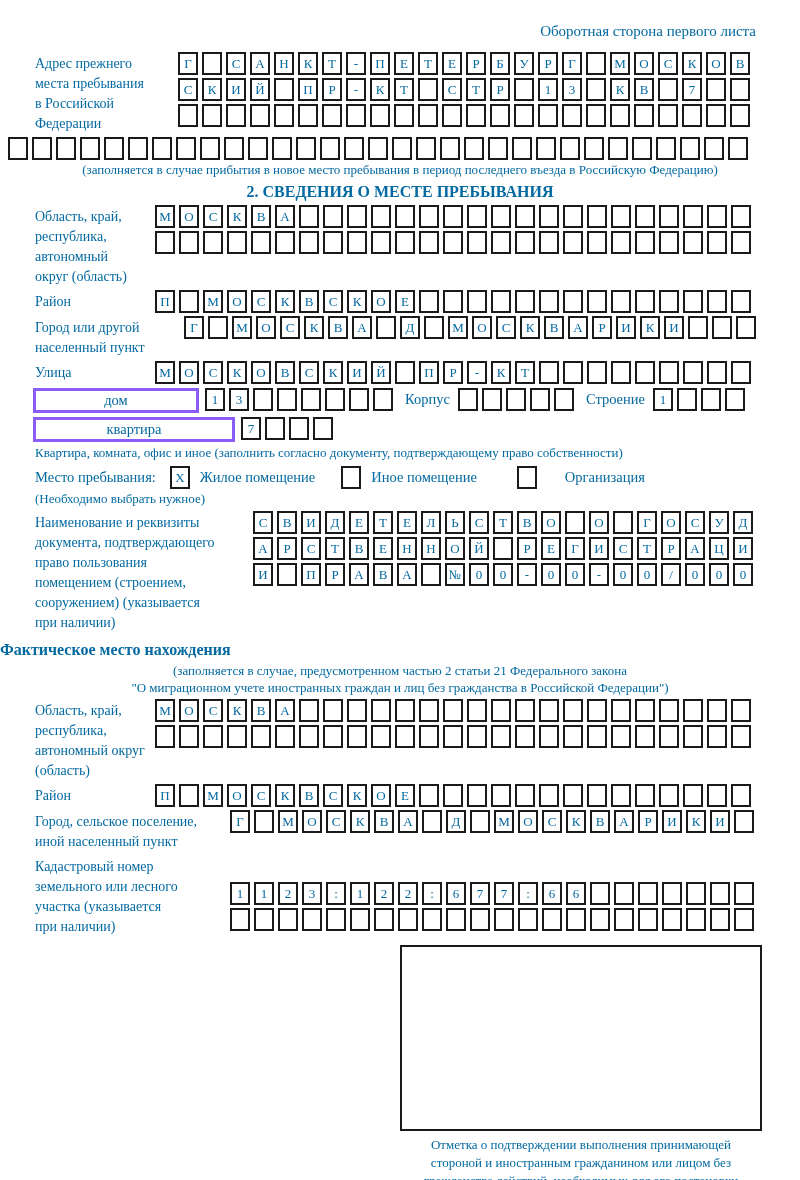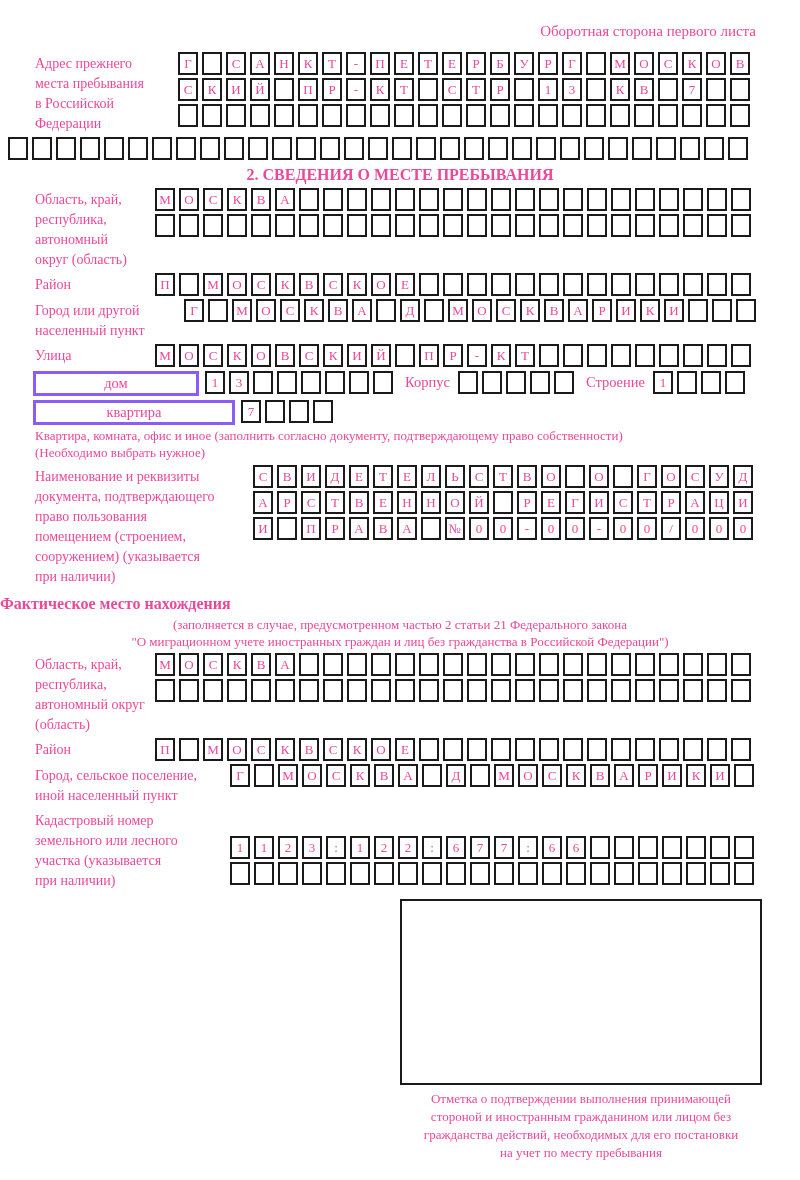--- a/index.html
+++ b/index.html
@@ -1,18 +1,18 @@
 <!DOCTYPE html>
 <html lang="ru"><head>
 <meta charset="utf-8">
 <style>
   html,body{margin:0;padding:0;background:#fff;}
   .page{
     position:relative; width:800px; height:1180px; overflow:hidden;
-    background:#fff; color:#ec4899;
+    background:#fff; color:#0369a1;
     font-family:"Liberation Serif","DejaVu Serif",serif;
     box-sizing:border-box; padding-top:22px;
   }
   .title{ text-align:right; padding-right:44px; font-size:15px; line-height:18px;}
   .flex-row{ display:flex; align-items:flex-start; padding-left:35px; margin-bottom:3px;}
   .row-label{ flex:none; font-size:14px; line-height:20px; white-space:pre-line; padding-top:2px;}
   .w120{width:120px;} .w143{width:143px;} .w149{width:149px;} .w195{width:195px;} .w218{width:218px;}
   .rows{flex:none;}
   .rows > .cells{ margin-bottom:3px;}
   .cells{ display:flex; flex:none;}
@@ -167,20 +167,21 @@
       <div class="cell"></div>
       <div class="cell"></div>
       <div class="cell"></div>
       <div class="cell"></div>
       <div class="cell"></div>
       <div class="cell"></div>
       <div class="cell"></div>
       <div class="cell"></div>
       <div class="cell"></div>
     </div>
+  <div class="note center">(заполняется в случае прибытия в новое место пребывания в период последнего въезда в Российскую Федерацию)</div>
 
   <div class="h2">2. СВЕДЕНИЯ О МЕСТЕ ПРЕБЫВАНИЯ</div>
 
   <div class="flex-row">
     <div class="row-label w120">Область, край,
 республика,
 автономный
 округ (область)</div>
     <div class="rows">
       <div class="cells">
@@ -366,20 +367,29 @@
     <div class="label-box w200">квартира</div>
     <div class="cells">
         <div class="cell">7</div>
         <div class="cell"></div>
         <div class="cell"></div>
         <div class="cell"></div>
       </div>
   </div>
   <div class="note left">Квартира, комната, офис и иное (заполнить согласно документу, подтверждающему право собственности)</div>
 
+  <div class="stay-row">
+    <span>Место пребывания:</span>
+    <div class="cell">X</div>
+    <span class="opt">Жилое помещение</span>
+    <div class="cell ml26"></div>
+    <span class="opt">Иное помещение</span>
+    <div class="cell ml40"></div>
+    <span class="opt ml28">Организация</span>
+  </div>
   <div class="note stay-note">(Необходимо выбрать нужное)</div>
 
   <div class="flex-row doc-row">
     <div class="row-label w218">Наименование и реквизиты
 документа, подтверждающего
 право пользования
 помещением (строением,
 сооружением) (указывается
 при наличии)</div>
     <div class="rows">

